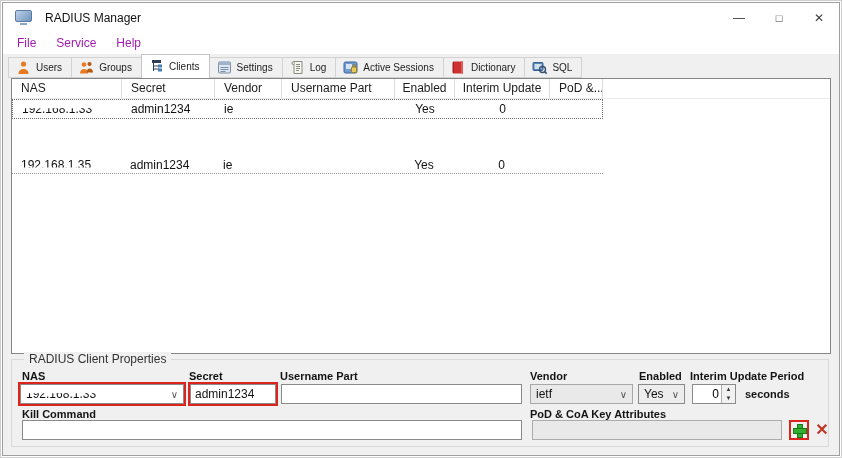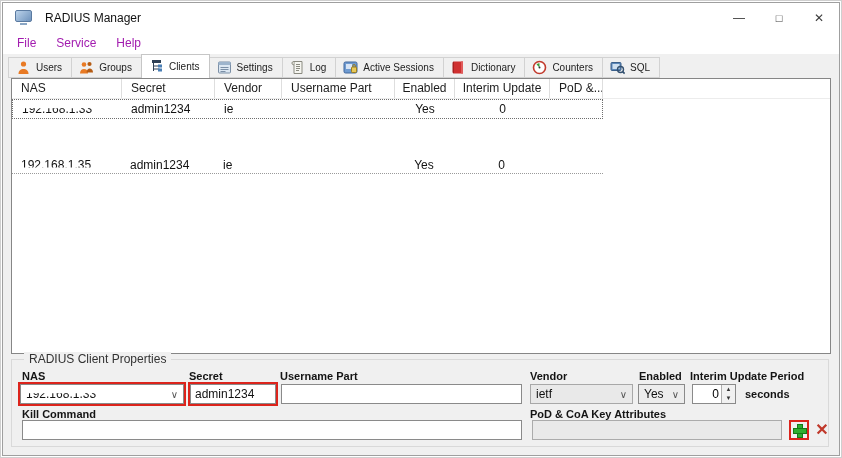--- a/index.html
+++ b/index.html
@@ -162,30 +162,20 @@
             <path d="M3 1.5h9v12H3z" fill="#cf3030"></path>
             <path d="M3 1.5c-.8 0-1.5.6-1.5 1.5v9c0 .9.7 1.5 1.5 1.5" fill="#a82020"></path>
             <rect x="10" y="1.5" width="2" height="12" fill="#e05b5b"></rect>
           </svg>
         </span>
       <span>Dictionary</span>
     </div>
     <div class="tab">
       <span class="ticon">
           <svg viewBox="0 0 15 15">
-            <circle cx="7.5" cy="7.5" r="6" fill="#ffffff" stroke="#c23b2e" stroke-width="1.6"></circle>
-            <path d="M7.5 7.5L4.5 4.6A4.2 4.2 0 017.5 3.3z" fill="#3aa03a"></path>
-            <circle cx="7.5" cy="7.5" r="1" fill="#333"></circle>
-          </svg>
-        </span>
-      <span>Counters</span>
-    </div>
-    <div class="tab">
-      <span class="ticon">
-          <svg viewBox="0 0 15 15">
             <rect x="1" y="2.5" width="10" height="8" rx="1" fill="#5b87b8" stroke="#3a5f8a"></rect>
             <rect x="2.5" y="4" width="7" height="5" fill="#cfe0f0"></rect>
             <circle cx="10.5" cy="9.5" r="3" fill="none" stroke="#33506f" stroke-width="1.4"></circle>
             <path d="M12.6 11.6l2 2" stroke="#33506f" stroke-width="1.6"></path>
           </svg>
         </span>
       <span>SQL</span>
     </div>
   </div>
 

